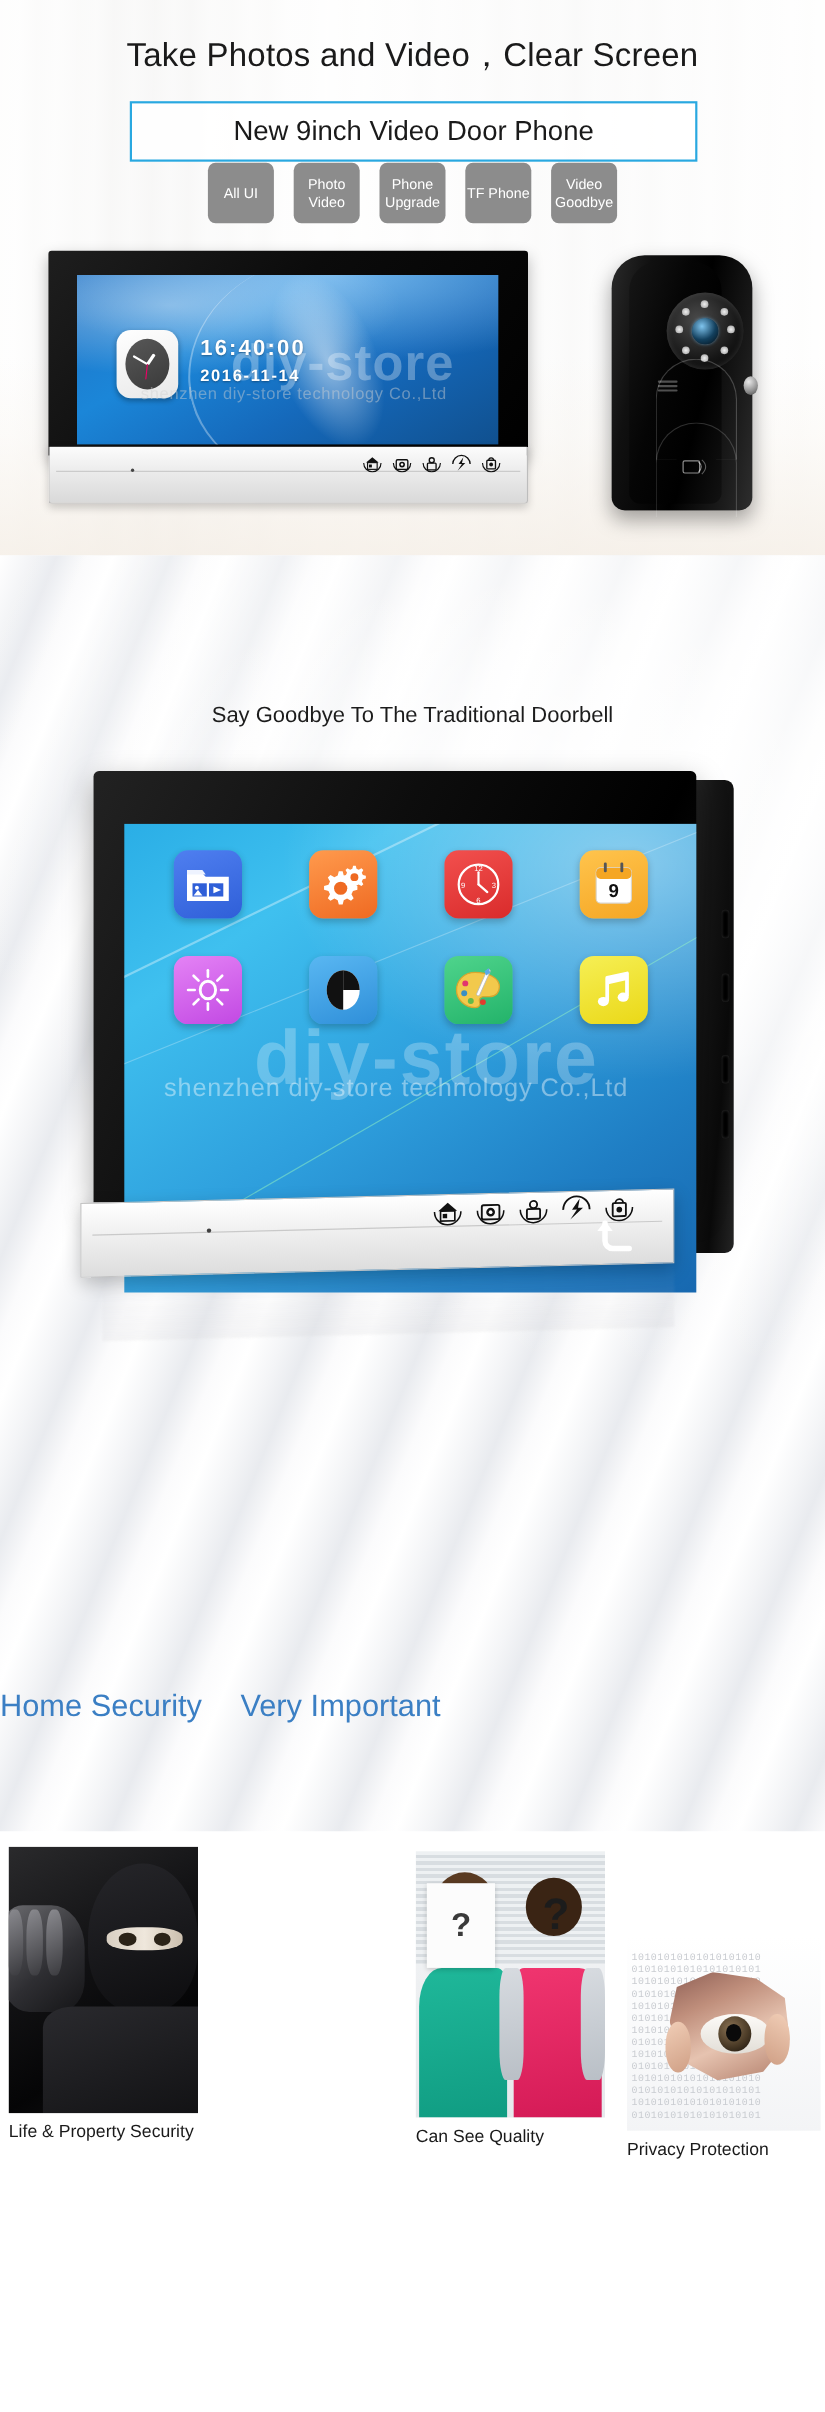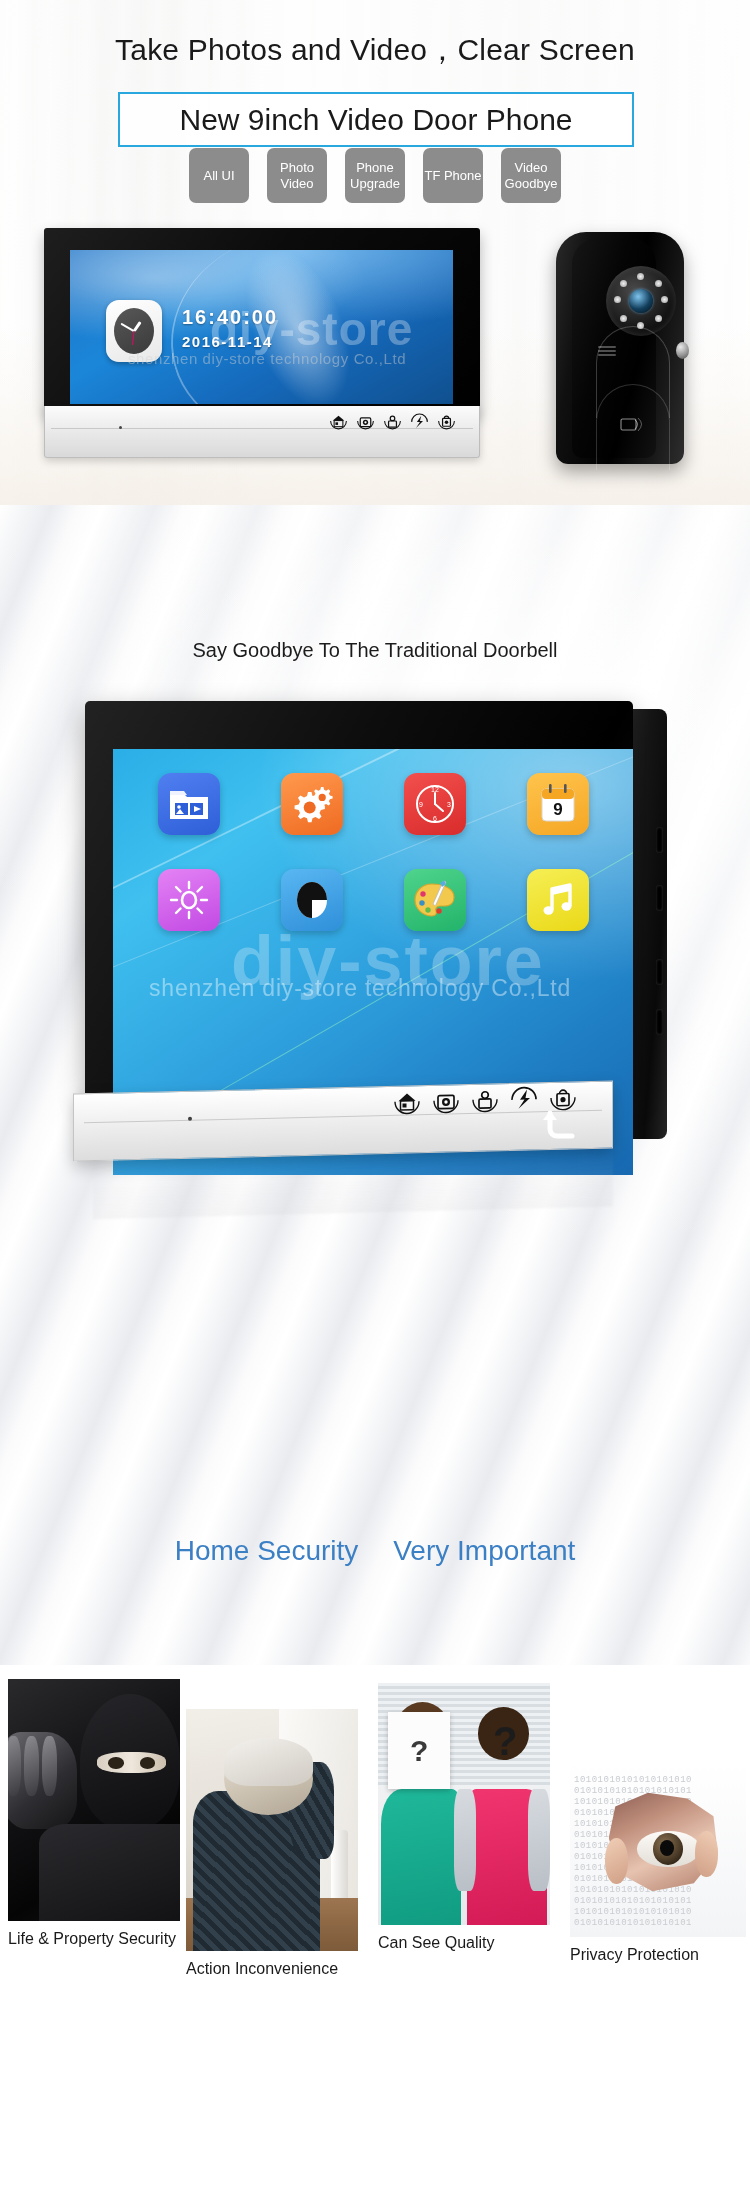--- a/index.html
+++ b/index.html
@@ -32,21 +32,21 @@
     font-size: 30px; color: #1a1a1a; font-weight: 400;
     letter-spacing: .2px; z-index: 4;
   }
   .hero-subbox {
     position: absolute; top: 92px; left: 118px;
     width: 516px; height: 55px;
     border: 2px solid #29a8e0; background: rgba(255,255,255,.82);
     display: flex; align-items: center; justify-content: center;
     z-index: 4;
   }
-  .hero-subbox span { font-size: 30px; color: #1a1a1a; }
+  .hero-subbox span { font-size: 25px; color: #1a1a1a; }
 
   .tag-row {
     position: absolute; top: 148px; left: 0; width: 750px;
     display: flex; justify-content: center; gap: 18px; z-index: 4;
   }
   .tag {
     width: 60px; height: 55px; border-radius: 7px;
     background: #8c8c8c; color: #fff;
     display: flex; flex-direction: column; align-items: center; justify-content: center;
     font-size: 13px; line-height: 1.18; text-align: center;
@@ -250,21 +250,21 @@
   .btn-row2{position:absolute;right:34px;top:2px;display:flex;gap:9px;}
   .tbtn2{width:30px;height:34px;}
   .tbtn2 svg{width:30px;height:34px;}
   .m2-reflect{
     position:absolute;left:8px;top:452px;width:520px;height:60px;
     background:linear-gradient(180deg,rgba(200,200,205,.30),rgba(255,255,255,0));
     transform:skewY(-1.4deg) scaleY(-1);
     filter:blur(1px);opacity:.55;
   }
 
-  .h2-bottom{position:absolute;top:1030px;left:0;width:750px;text-align:center;z-index:4;}
+  .h2-bottom{position:absolute;top:1030px;left:0;width:750px;z-index:4;}
   .h2-bottom span{font-size:28px;color:#3b7fc4;}
   .h2-bottom .gap{display:inline-block;width:26px;}
 
   
   .sec-three{position:relative;width:750px;height:528px;background:#fff;}
   .fcard{position:absolute;}
   .fphoto{position:relative;overflow:hidden;background:#ddd;}
   .fcap{font-size:16px;color:#1a1a1a;line-height:1.25;margin-top:8px;}
 
   .c1{left:8px;top:14px;width:172px;}
@@ -633,32 +633,20 @@
             <i style="left:6%"></i>
             <i style="left:30%"></i>
             <i style="left:54%"></i>
           </span>
         <span class="eyes"></span>
           <span class="coat"></span>
       </div>
       <div class="fcap">Life &amp; Property Security</div>
     </div>
 
-    <div class="fcard c2">
-      <div class="fphoto p-elder">
-        <span class="wall"></span>
-          <span class="rail"></span>
-          <span class="floor"></span>
-        <span class="body"></span>
-          <span class="arm"></span>
-          <span class="head"></span>
-          <span class="hair"></span>
-      </div>
-      <div class="fcap">Action Inconvenience</div>
-    </div>
 
     <div class="fcard c3">
       <div class="fphoto p-visitors">
         <span class="blinds"></span>
         <span class="hair1"></span>
           <span class="hair2"></span>
         <span class="torso1"></span>
           <span class="torso2"></span>
         <span class="sleeve s1"></span>
           <span class="sleeve s2"></span>

